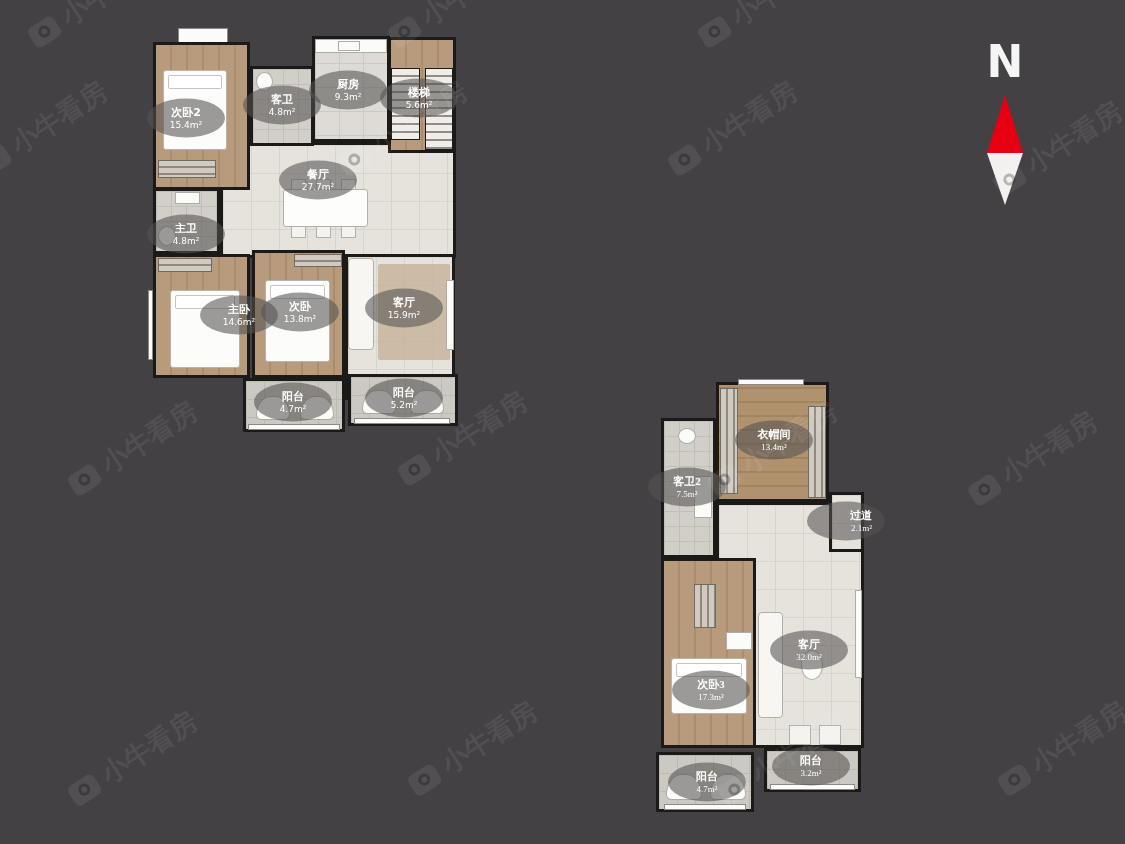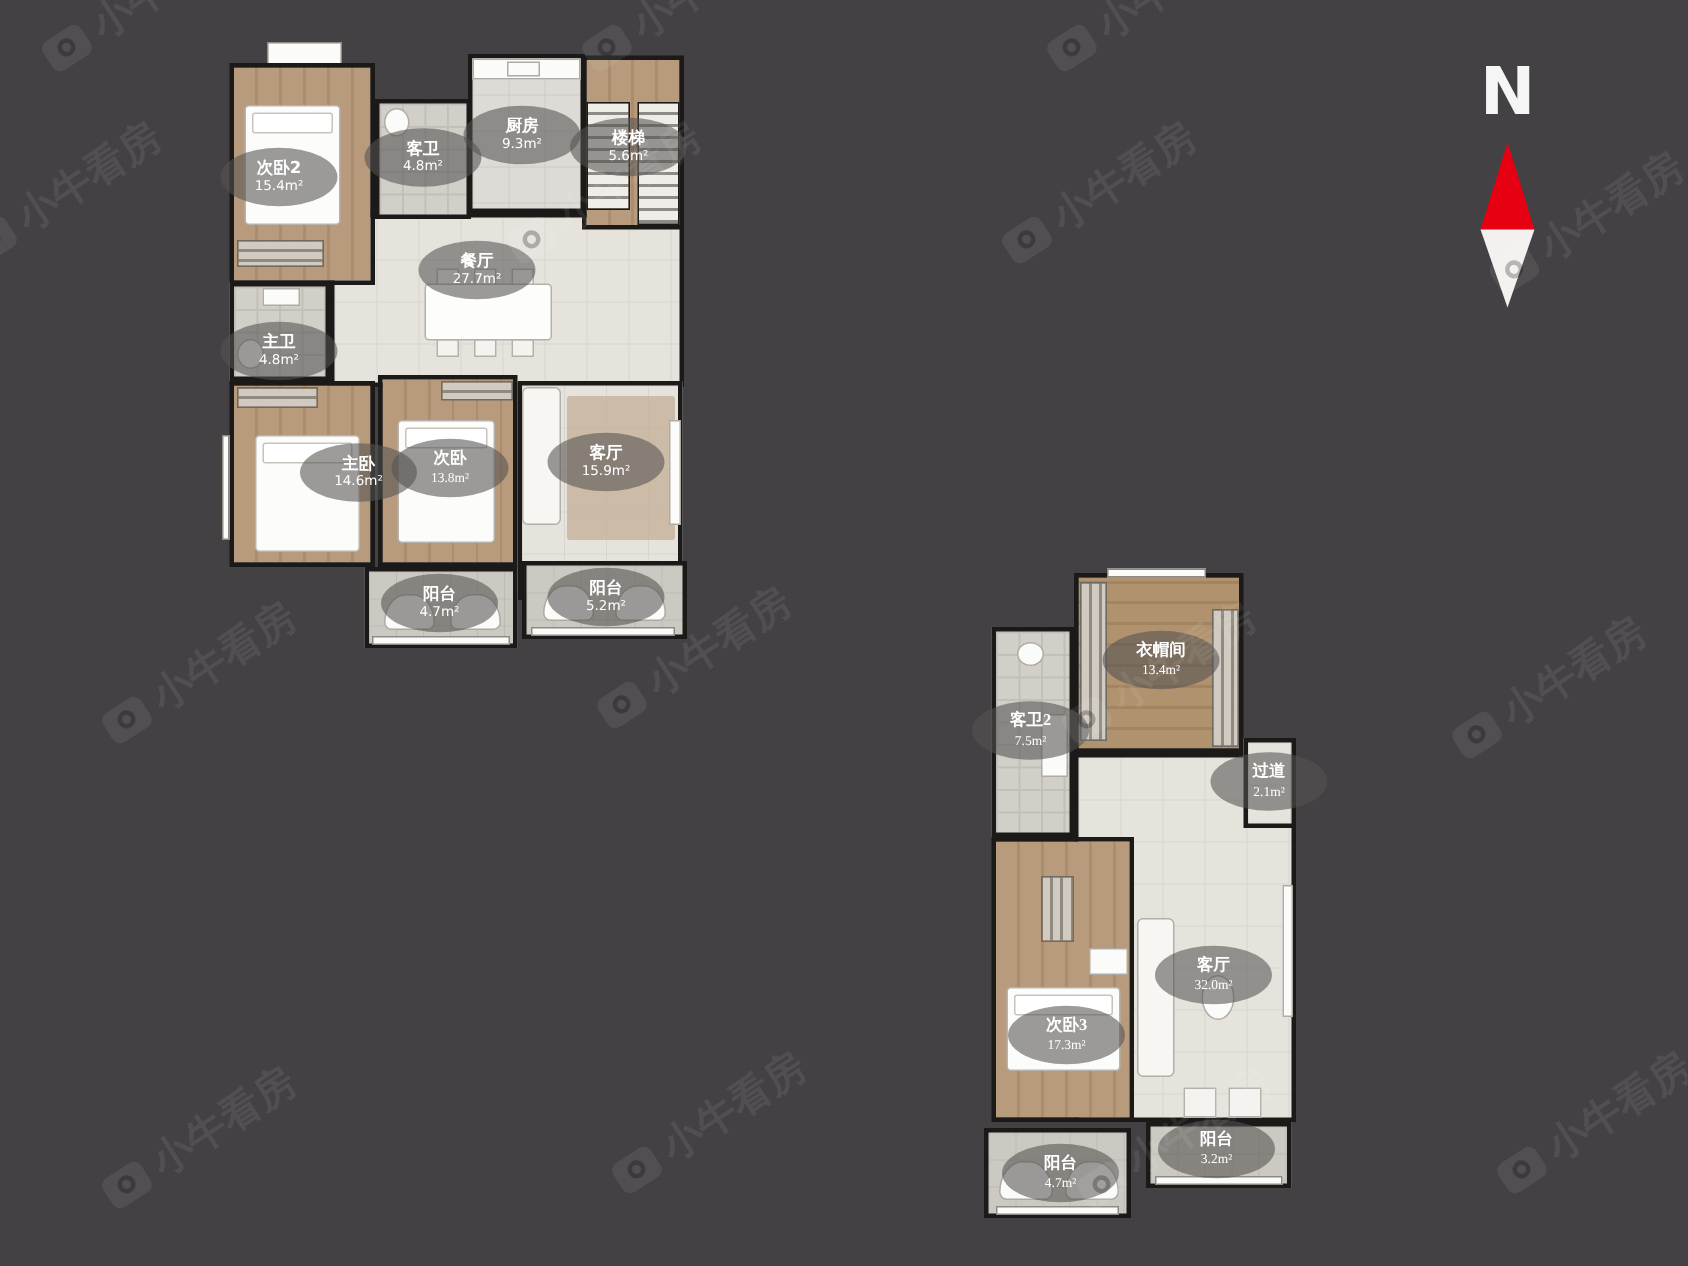--- a/index.html
+++ b/index.html
@@ -219,21 +219,21 @@
       <span class="ar">27.7m²</span>
     </div>
   <div class="lab" style="left:38px;top:206px;">
       <span class="nm">主卫</span>
       <span class="ar">4.8m²</span>
     </div>
   <div class="lab" style="left:51px;top:287px;margin-left:40px;">
       <span class="nm">主卧</span>
       <span class="ar">14.6m²</span>
     </div>
-  <div class="lab" style="left:152px;top:284px;font-family:Liberation Serif, serif;">
+  <div class="lab" style="left:152px;top:284px;">
       <span class="nm">次卧</span>
       <span class="ar">13.8m²</span>
     </div>
   <div class="lab" style="left:256px;top:280px;">
       <span class="nm">客厅</span>
       <span class="ar">15.9m²</span>
     </div>
   <div class="lab" style="left:145px;top:374px;">
       <span class="nm">阳台</span>
       <span class="ar">4.7m²</span>
@@ -278,21 +278,21 @@
   <div class="furn win" style="left:8px;top:426px;width:82px;height:6px;"></div>
 
   <div class="lab" style="left:118px;top:62px;">
       <span class="nm">衣帽间</span>
       <span class="ar">13.4m²</span>
     </div>
   <div class="lab" style="left:31px;top:109px;">
       <span class="nm">客卫2</span>
       <span class="ar">7.5m²</span>
     </div>
-  <div class="lab" style="left:190px;top:143px;">
+  <div class="lab" style="left:190px;top:143px;align-items:flex-end;">
       <span class="nm">过道</span>
       <span class="ar">2.1m²</span>
     </div>
   <div class="lab" style="left:153px;top:272px;">
       <span class="nm">客厅</span>
       <span class="ar">32.0m²</span>
     </div>
   <div class="lab" style="left:55px;top:312px;">
       <span class="nm">次卧3</span>
       <span class="ar">17.3m²</span>

